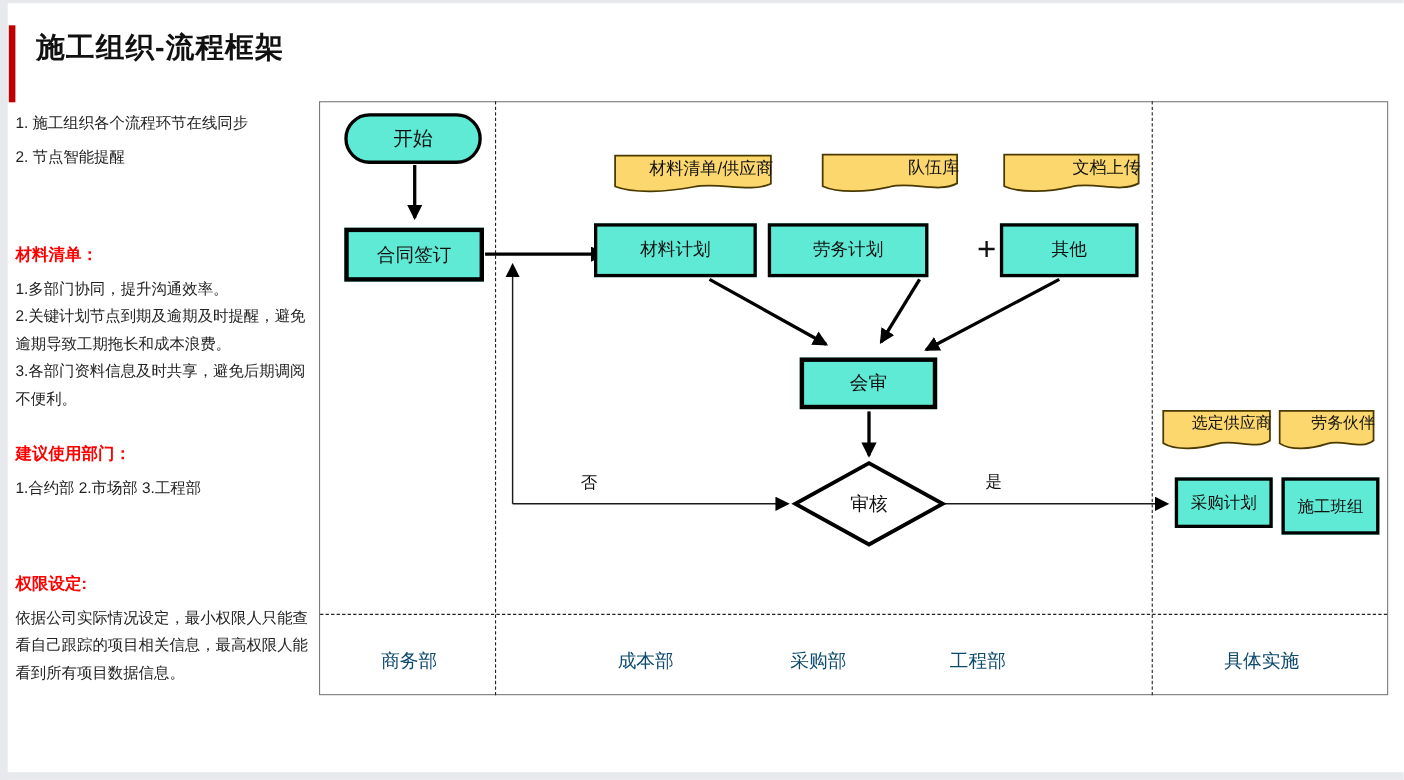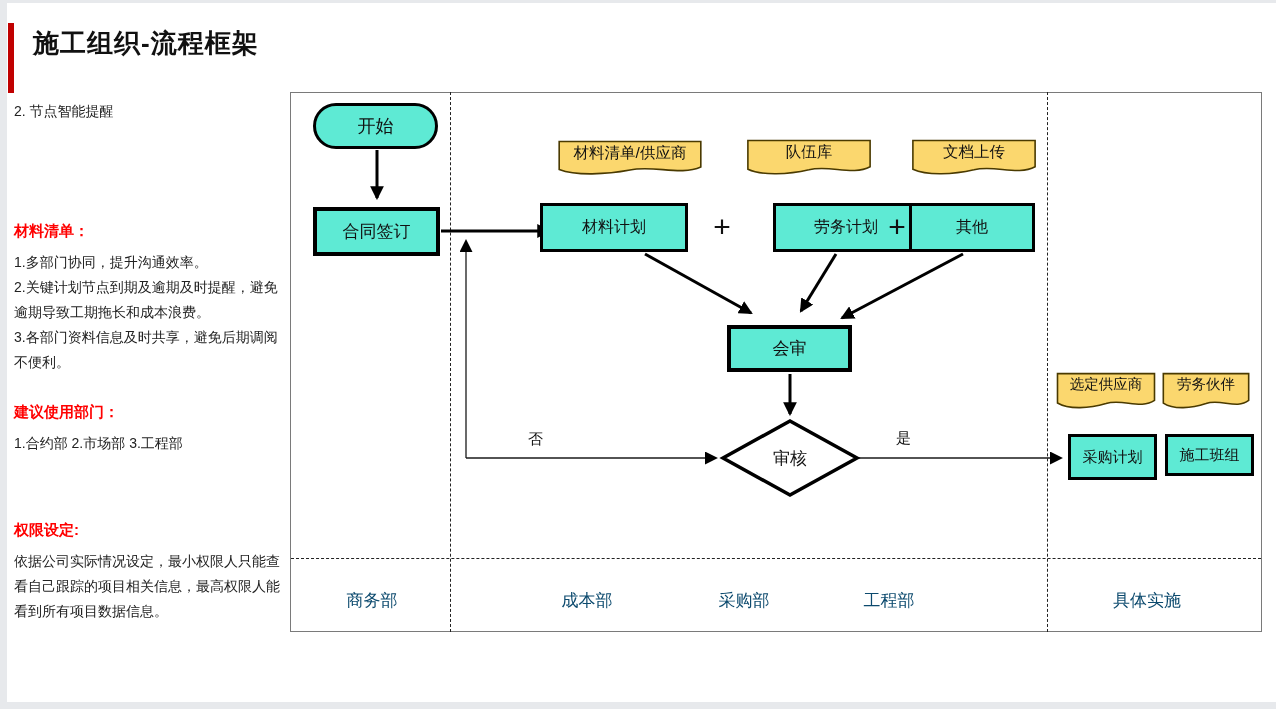--- a/index.html
+++ b/index.html
@@ -53,37 +53,38 @@
         font-size:16px;color:#111;white-space:nowrap;}
   .node.thick{border-width:4px;}
   .stadium{border-radius:24px;font-size:18px;}
 
   .plus{position:absolute;font-size:30px;font-weight:200;color:#111;text-align:center;line-height:42px;}
 
   .diamond-label{position:absolute;font-size:17px;color:#111;text-align:center;}
 
   .note{position:absolute;}
   .note svg{position:absolute;left:0;top:0;width:100%;height:100%;}
-  .note .lbl{position:absolute;left:0;top:3px;width:100%;text-align:center;
+  .note .lbl{position:absolute;left:0;top:3px;width:100%;text-align:right;
              font-size:15.5px;color:#111;white-space:nowrap;}
   .note.small .lbl{font-size:14.5px;}
 
   .branch-label{position:absolute;font-size:15px;color:#111;}
 </style>
 </head>
 <body>
 
 <div class="edge edge-left"></div>
 <div class="edge edge-top"></div>
 <div class="edge edge-bottom"></div>
 
 <div class="accent-bar"></div>
 <div class="page-title">施工组织-流程框架</div>
 
 <div class="side sec1">
+  <div class="side-line sp">1. 施工组织各个流程环节在线同步</div>
   <div class="side-line sp">2. 节点智能提醒</div>
 </div>
 <div class="side sec2">
   <div class="side-h">材料清单：</div>
   <div class="side-line">1.多部门协同，提升沟通效率。</div>
   <div class="side-line">2.关键计划节点到期及逾期及时提醒，避免逾期导致工期拖长和成本浪费。</div>
   <div class="side-line">3.各部门资料信息及时共享，避免后期调阅不便利。</div>
 </div>
 <div class="side sec3">
   <div class="side-h">建议使用部门：</div>
@@ -151,27 +152,27 @@
   <svg viewBox="0 0 100 38" preserveAspectRatio="none">
     <path d="M1.5,1.5 L98.5,1.5 L98.5,27 C85,36 66,25 50,30 C34,34.5 13,36 1.5,29.5 Z" fill="var(--note-fill)" stroke="var(--note-border)" stroke-width="1.6" vector-effect="non-scaling-stroke"></path>
   </svg>
   <div class="lbl">劳务伙伴</div>
 </div>
 
 <div class="node stadium" style="left:313px;top:103px;width:125px;height:46px;">开始</div>
 <div class="node thick" style="left:313px;top:207px;width:127px;height:49px;font-size:17px;">合同签订</div>
 <div class="node" style="left:540px;top:203px;width:148px;height:49px;border-width:3.5px;">材料计划</div>
 <div class="plus" style="left:705px;top:206px;width:34px;">+</div>
-<div class="node" style="left:773px;top:203px;width:146px;height:49px;border-width:3.5px;">劳务计划</div>
+<div class="node" style="left:698px;top:203px;width:146px;height:49px;border-width:3.5px;">劳务计划</div>
 <div class="plus" style="left:880px;top:206px;width:34px;">+</div>
 <div class="node" style="left:909px;top:203px;width:126px;height:49px;border-width:3.5px;">其他</div>
 <div class="node thick" style="left:727px;top:325px;width:125px;height:47px;font-size:17px;">会审</div>
 <div class="diamond-label" style="left:750px;top:447px;width:80px;">审核</div>
 <div class="node" style="left:1068px;top:434px;width:89px;height:46px;font-size:15px;">采购计划</div>
-<div class="node" style="left:1165px;top:434px;width:89px;height:42px;font-size:15px;">施工班组</div>
+<div class="node" style="left:1165px;top:434px;width:89px;height:52px;font-size:15px;">施工班组</div>
 
 <div class="branch-label" style="left:528px;top:430px;">否</div>
 <div class="branch-label" style="left:896px;top:429px;">是</div>
 
 <div class="lane" style="left:322px;width:100px;">商务部</div>
 <div class="lane" style="left:537px;width:100px;">成本部</div>
 <div class="lane" style="left:694px;width:100px;">采购部</div>
 <div class="lane" style="left:839px;width:100px;">工程部</div>
 <div class="lane" style="left:1087px;width:120px;">具体实施</div>
 

